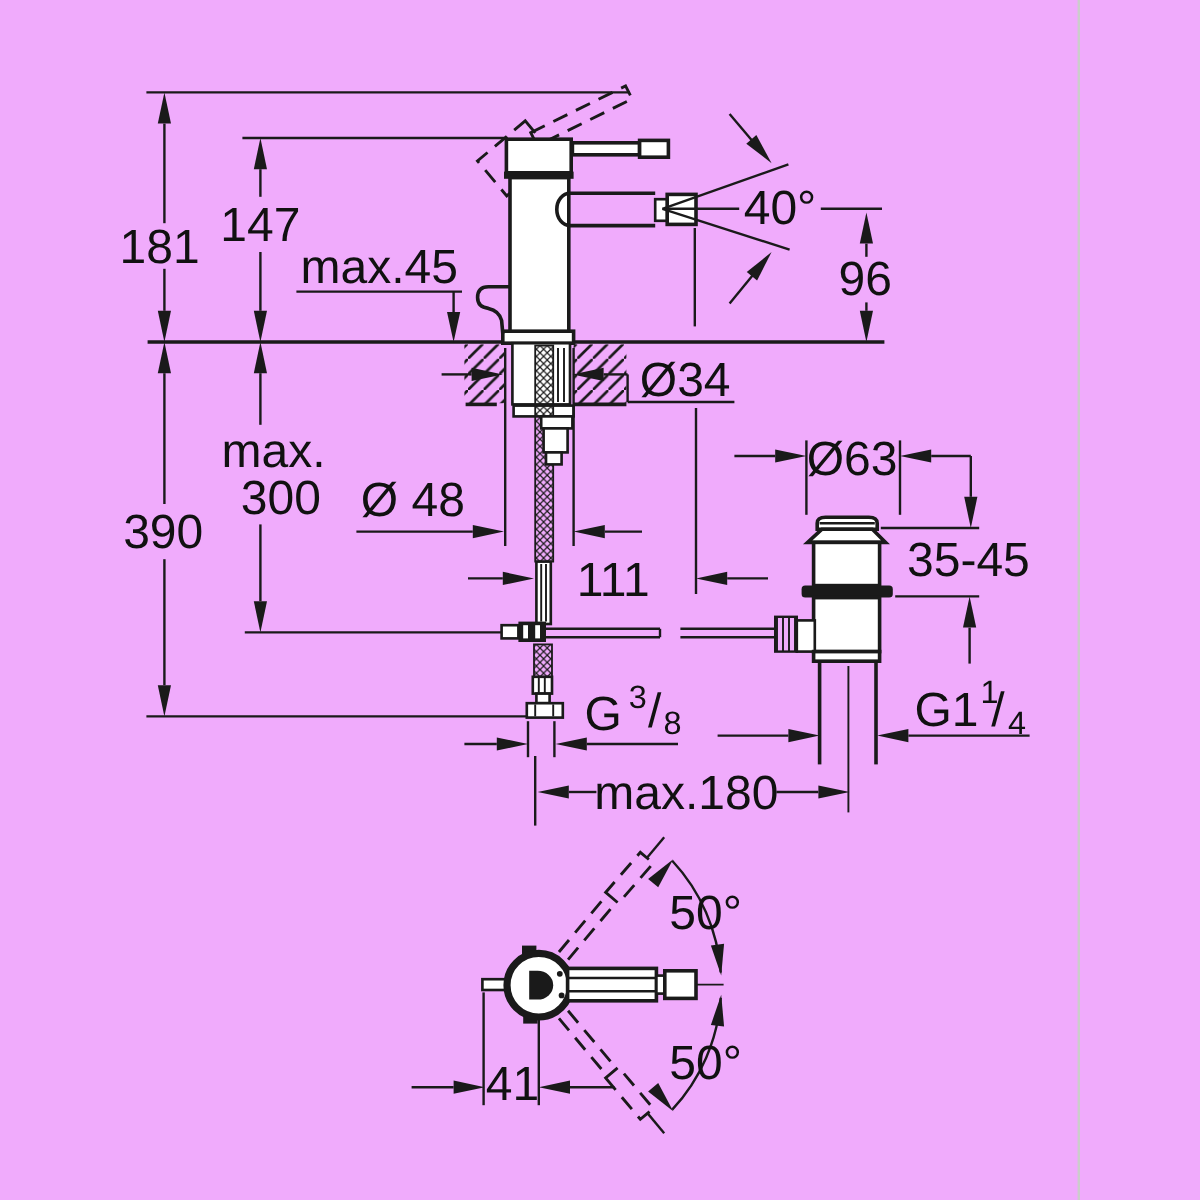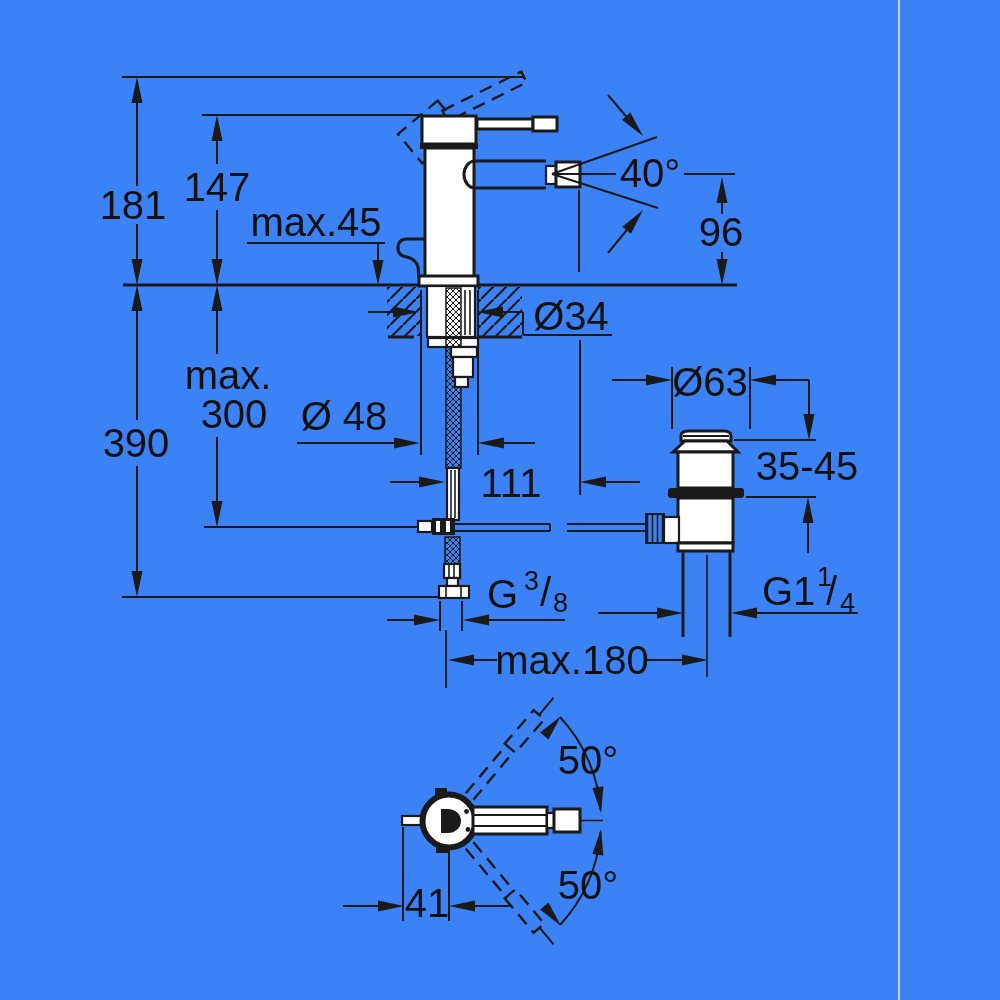--- a/index.html
+++ b/index.html
@@ -1,16 +1,16 @@
 <!DOCTYPE html>
 <html><head>
 <meta charset="utf-8">
 <style>
   html,body{margin:0;padding:0;background:#fff;}
-  .stage{position:relative;width:1000px;height:1000px;background:#3b82f6;overflow:hidden;}
+  .stage{position:relative;width:1000px;height:1000px;background:#f0abfc;overflow:hidden;}
   svg{position:absolute;left:0;top:0;}
   .ln2{stroke:#1a1a1a;stroke-width:2;fill:none;}
   .ln15{stroke:#1a1a1a;stroke-width:1.6;fill:none;}
   .ln3{stroke:#1a1a1a;stroke-width:3;fill:none;}
   .ol{fill:#ffffff;stroke:#1a1a1a;stroke-width:3;}
   .ol2{fill:#ffffff;stroke:#1a1a1a;stroke-width:2.2;}
   .dim{stroke:#1a1a1a;stroke-width:2;fill:none;}
   .arr{fill:#1a1a1a;stroke:none;}
   .blk{fill:#1a1a1a;stroke:none;}
   .dsh{stroke:#1a1a1a;stroke-width:2.4;fill:none;stroke-dasharray:13 8;}

